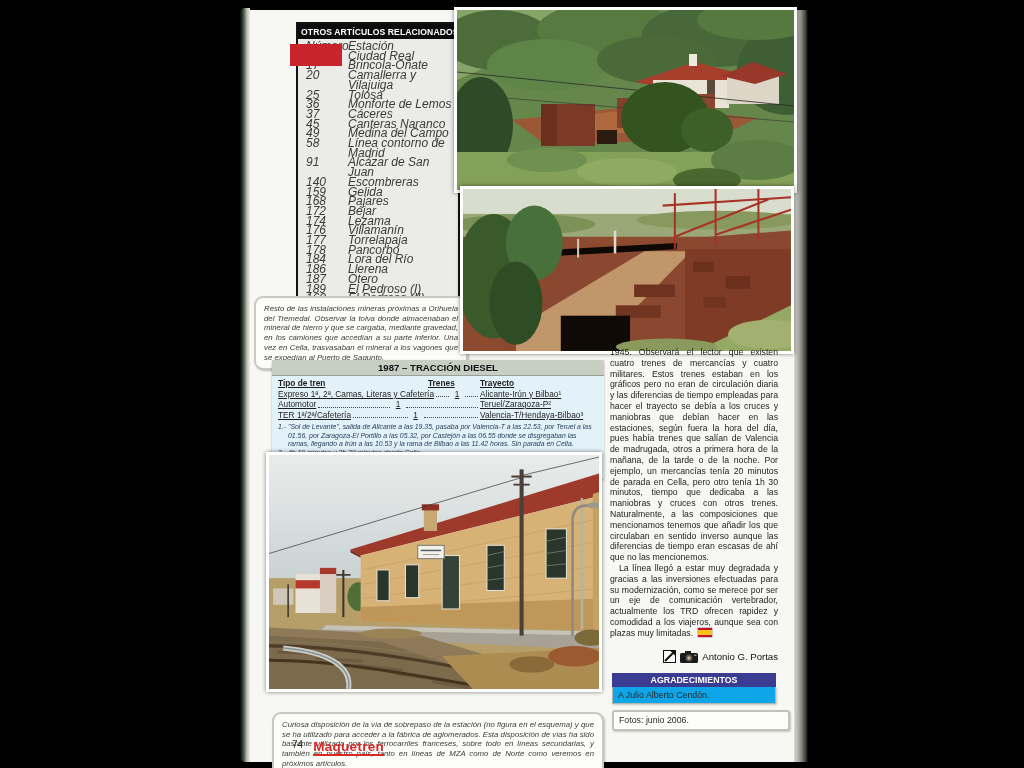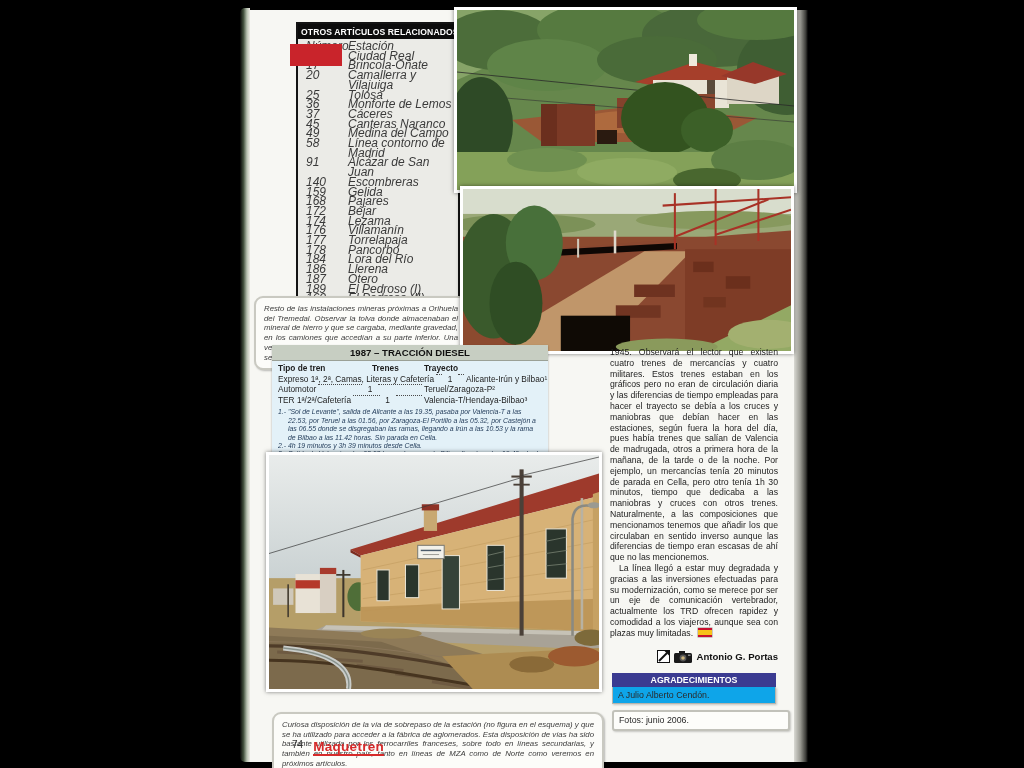--- a/index.html
+++ b/index.html
@@ -32,25 +32,25 @@
   .cap2{left:22px;top:678px;width:312px;}
 
   
   .photo{position:absolute;background:#fff;padding:3px;box-shadow:0 0 4px rgba(0,0,0,.5);margin:0;}
   .photo svg{display:block;}
   .photo-top{left:204px;top:-3px;width:337px;height:180px;}
   .photo-mid{left:210px;top:176px;width:328px;height:162px;}
   .photo-bottom{left:16px;top:442px;width:330px;height:234px;}
 
   
-  .diesel{position:absolute;left:22px;top:335px;width:276px;box-shadow:0 1px 2px rgba(0,0,0,.3);}
+  .diesel{position:absolute;left:22px;top:350px;width:332px;box-shadow:0 1px 2px rgba(0,0,0,.3);}
   .diesel-title{background:#c7cec2;color:#101010;font-weight:bold;font-size:9.6px;text-align:center;
     padding:2px 0;border-bottom:1px solid #9aa096;}
   .diesel-body{background:#e3f1f8;padding:2px 6px 1px;}
-  .d-row{display:flex;align-items:flex-start;font-size:8.3px;line-height:10.6px;color:#1d1d1d;}
+  .d-row{display:flex;align-items:flex-end;font-size:8.3px;line-height:10.6px;color:#1d1d1d;text-decoration:underline;}
   .d-head{font-weight:bold;}
   .d-head .d-tipo{flex:1;}
   .d-head .d-trenes{width:52px;flex:none;}
   .d-head .d-tray{width:118px;flex:none;}
   .d-tipo-txt{white-space:nowrap;}
   .lead{flex:1;border-bottom:1.2px dotted #4a4a4a;margin:0 2px 2px;min-width:6px;}
   .d-num{flex:none;width:12px;text-align:center;}
   .d-tray-txt{flex:none;width:118px;white-space:nowrap;}
   .diesel-notes{background:#e3f1f8;font-style:italic;font-size:6.9px;line-height:8.4px;color:#27405e;
     padding:2px 6px 5px;}
@@ -60,21 +60,21 @@
   .col{position:absolute;left:360px;top:337px;width:168px;font-size:8.7px;line-height:10.8px;
     text-align:justify;color:#1c1c1c;}
   .col p{margin:0;}
   .col p.indent{text-indent:9px;}
   .flag{display:inline-block;width:14px;height:9px;vertical-align:-1px;margin-left:5px;
     background:linear-gradient(180deg,#c8102e 25%,#f7c21a 25%,#f7c21a 75%,#c8102e 75%);
     box-shadow:0 0 0 .5px #999;}
 
   .credit{position:absolute;left:360px;top:640px;width:168px;display:flex;justify-content:flex-end;
     align-items:center;gap:4px;}
-  .credit-name{font-weight:bold;font-size:9.6px;color:#111;text-align:center;}
+  .credit-name{font-weight:normal;font-size:9.6px;color:#111;text-align:center;}
   .pen-icon svg,.cam-icon svg{display:block;}
 
   .ack{position:absolute;left:362px;top:663px;width:164px;}
   .ack-head{background:#3b3b91;color:#fff;font-weight:bold;font-size:8.8px;text-align:center;padding:2px 15px;}
   .ack-body{background:#0ea5e9;border:1px solid #b5b5ad;border-top:none;font-size:8.8px;
     padding:3px 5px;color:#2a2a2a;box-shadow:1px 1px 2px rgba(0,0,0,.2);}
 
   .datos{position:absolute;left:362px;top:700px;width:164px;background:#fdfdfa;border:2px solid #c2c2ba;
     border-radius:3px;font-size:8.8px;line-height:10.6px;color:#2a2a2a;padding:3px 5px;
     box-shadow:1px 1px 2px rgba(0,0,0,.2);}

